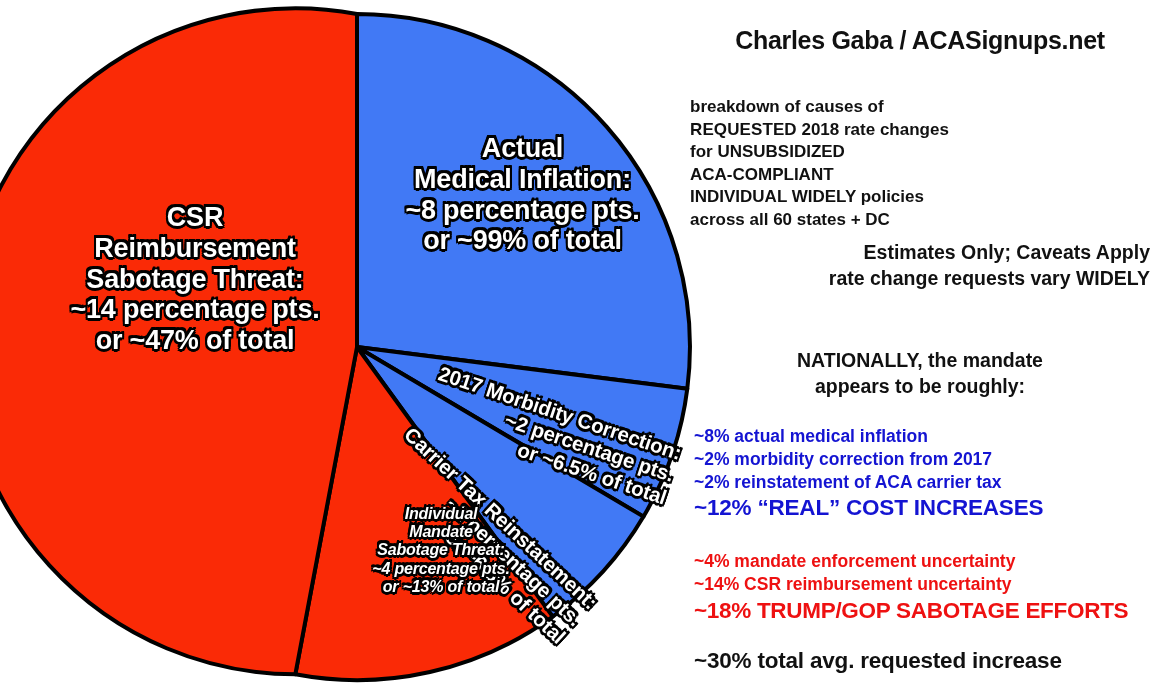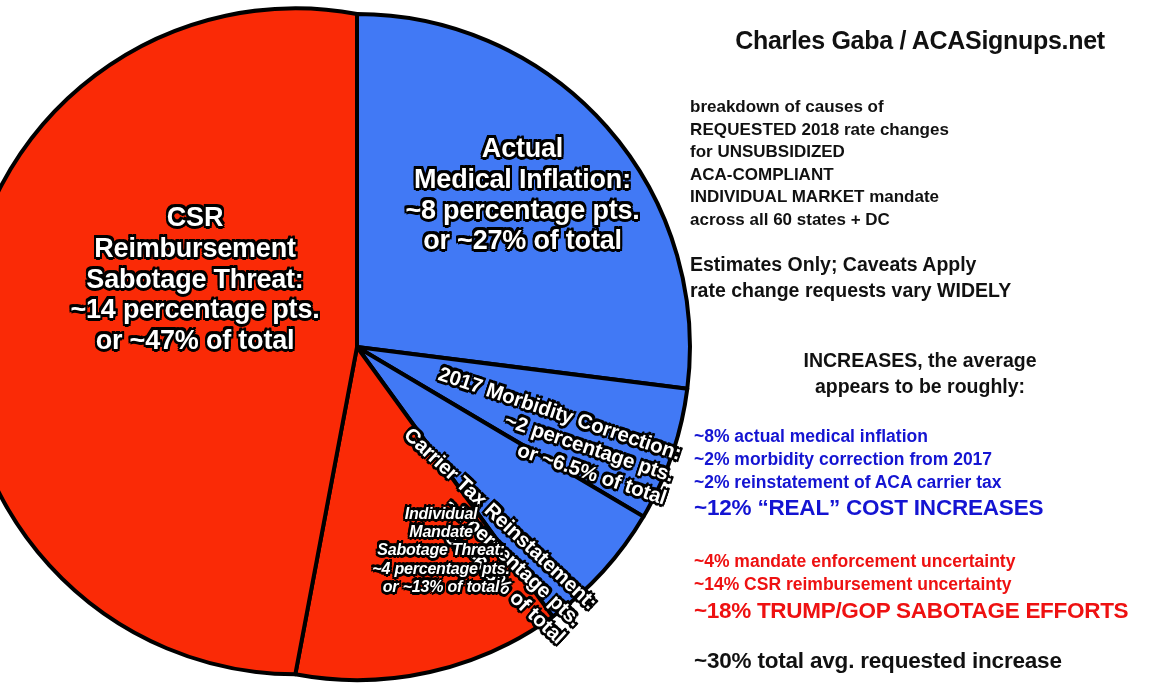--- a/index.html
+++ b/index.html
@@ -96,22 +96,22 @@
   #description-block {
     top: 96px;
     text-align: left;
     font-size: 17px;
     font-weight: bold;
     line-height: 1.33;
   }
   #description-block .req { font-weight: 900; letter-spacing: 0.1px; }
 
   #caveats-block {
-    top: 252px;
-    text-align: left;
+    top: 240px;
+    text-align: right;
     font-size: 19.5px;
     font-weight: bold;
     line-height: 1.33;
   }
   #national-block {
     top: 348px;
     text-align: center;
     font-size: 19.5px;
     font-weight: bold;
     line-height: 1.33;
@@ -171,21 +171,21 @@
 
   <div class="slice-label" id="label-csr">CSR
 Reimbursement
 Sabotage Threat:
 ~14 percentage pts.
 or ~47% of total</div>
 
   <div class="slice-label" id="label-medical">Actual
 Medical Inflation:
 ~8 percentage pts.
-or ~27% of total</div>
+or ~99% of total</div>
 
   <div class="slice-label" id="label-morbidity">2017 Morbidity Correction:
 ~2 percentage pts.
 or ~6.5% of total</div>
 
   <div class="slice-label" id="label-carrier">Carrier Tax Reinstatement:
 ~2 percentage pts.
 or ~6.5% of total</div>
 
   <div class="slice-label" id="label-mandate">Individual
@@ -197,31 +197,31 @@
 
 <div id="info-panel">
 
   <div class="blk" id="credit-line">Charles Gaba / ACASignups.net</div>
 
   <div class="blk" id="description-block">
     <div>breakdown of causes of</div>
     <div><span class="req">REQUESTED</span><span> 2018 rate changes</span></div>
     <div>for UNSUBSIDIZED</div>
     <div>ACA-COMPLIANT</div>
-    <div>INDIVIDUAL MARKET mandate</div>
+    <div>INDIVIDUAL WIDELY policies</div>
     <div>across all 60 states + DC</div>
   </div>
 
   <div class="blk" id="caveats-block">
     <div>Estimates Only; Caveats Apply</div>
     <div>rate change requests vary WIDELY</div>
   </div>
 
   <div class="blk" id="national-block">
-    <div>INCREASES, the average</div>
+    <div>NATIONALLY, the mandate</div>
     <div>appears to be roughly:</div>
   </div>
 
   <div class="blk" id="blue-stats" style="color: rgb(20, 20, 210);">
     <span class="stat">~8% actual medical inflation</span>
     <span class="stat">~2% morbidity correction from 2017</span>
     <span class="stat">~2% reinstatement of ACA carrier tax</span>
     <span class="total">~12% “REAL” COST INCREASES</span>
   </div>
 

